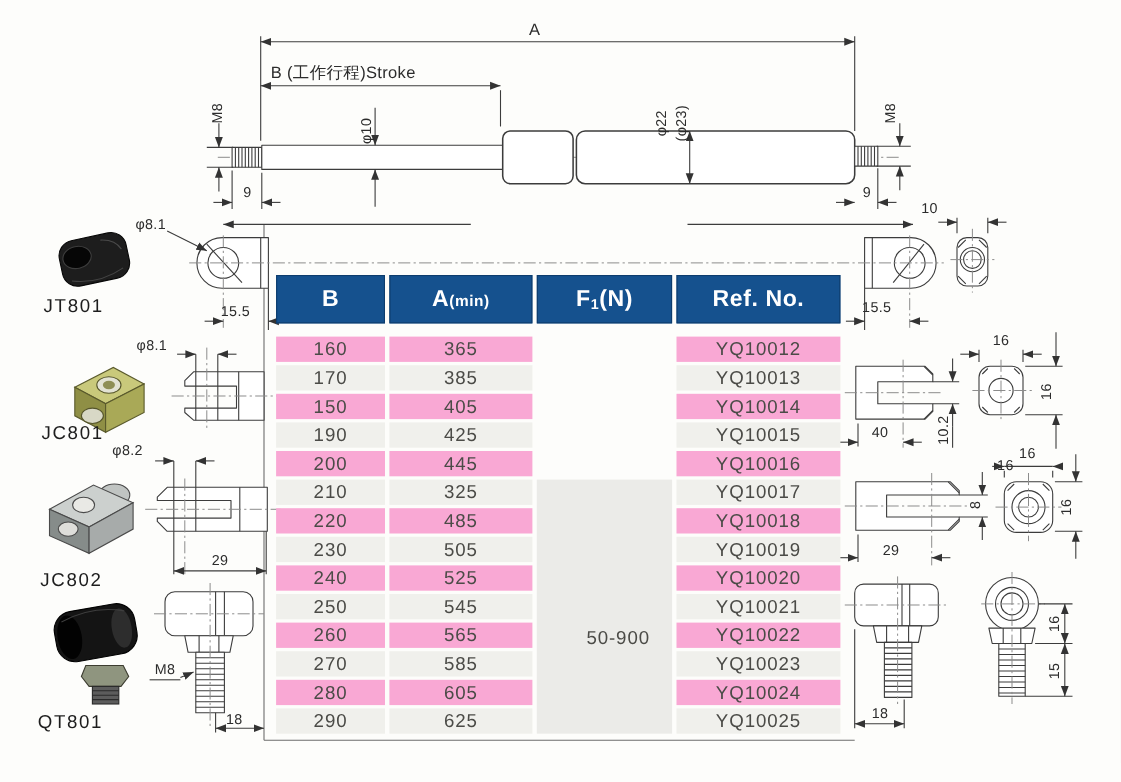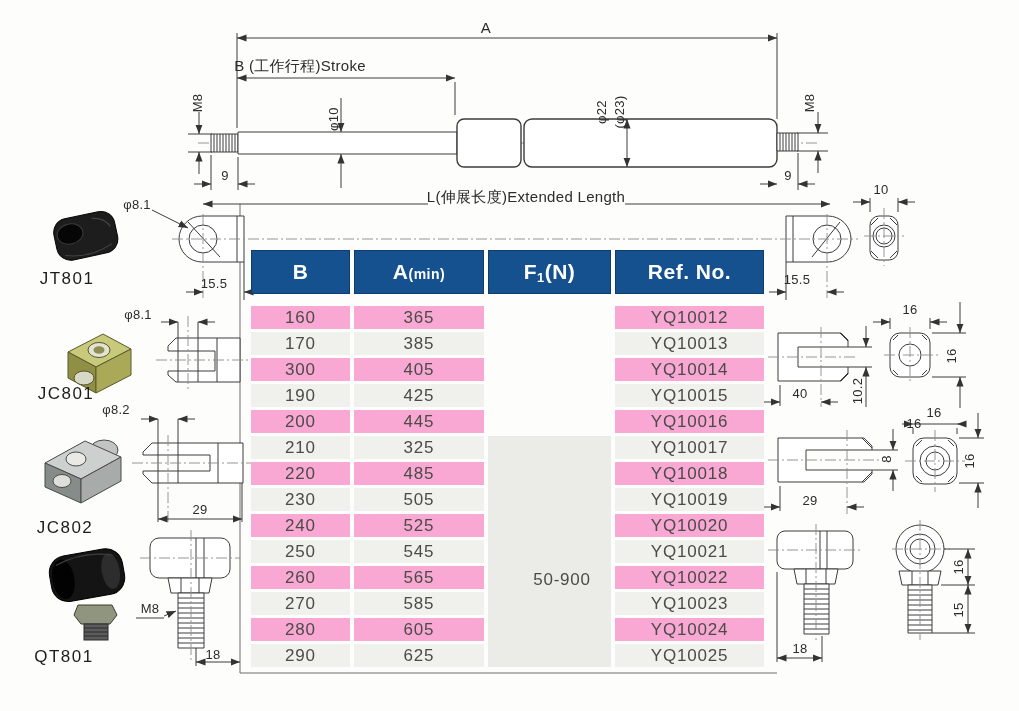--- a/index.html
+++ b/index.html
@@ -264,32 +264,31 @@
         <ellipse cx="111" cy="575" rx="9" ry="18" fill="#2d2d2d"></ellipse>
         <path d="M58,560 Q88,550 116,560" stroke="#3e3e3e" fill="none"></path>
       </g>
       <polygon points="78,605 112,605 117,615 110,624 81,624 74,615" fill="#8f957f" stroke="#3c3c30"></polygon>
       <rect x="84" y="624" width="24" height="16" fill="#5c5c5c" stroke="#2a2a2a"></rect>
       <path d="M84,628H108 M84,632H108 M84,636H108" stroke="#2a2a2a" fill="none"></path>
     </g>
   </svg>
 
   <span class="dim big" style="left:486px;top:27px">A</span>
-  <span class="dim big" style="left:300px;top:66px">B (工作行程)Stroke</span>
+  <span class="dim big" style="left:312px;top:66px">B (工作行程)Stroke</span>
   <span class="dim rot" style="left:333px;top:119px">φ10</span>
   <span class="dim rot" style="left:601px;top:112px">φ22</span>
   <span class="dim rot" style="left:619px;top:112px">(φ23)</span>
   <span class="dim rot" style="left:197px;top:103px">M8</span>
   <span class="dim rot" style="left:809px;top:103px">M8</span>
   <span class="dim" style="left:225px;top:175px">9</span>
   <span class="dim" style="left:788px;top:175px">9</span>
-  <span class="dim big" style="left:526px;top:197px">L(伸展长度)Extended Length</span>
   <span class="dim" style="left:214px;top:283px">15.5</span>
   <span class="dim" style="left:797px;top:279px">15.5</span>
-  <span class="dim" style="left:881px;top:189px">10</span>
+  <span class="dim" style="left:845px;top:189px">10</span>
 
   <span class="dim" style="left:137px;top:204px">φ8.1</span>
   <span class="fit-label" style="left:67px;top:279px">JT801</span>
   <span class="dim" style="left:138px;top:314px">φ8.1</span>
   <span class="fit-label" style="left:66px;top:394px">JC801</span>
   <span class="dim" style="left:116px;top:409px">φ8.2</span>
   <span class="fit-label" style="left:65px;top:528px">JC802</span>
   <span class="dim" style="left:200px;top:509px">29</span>
   <span class="fit-label" style="left:64px;top:657px">QT801</span>
   <span class="dim" style="left:150px;top:608px">M8</span>
@@ -334,21 +333,21 @@
           <td class="c">160</td>
           <td class="c">365</td>
           <td class="c">YQ10012</td>
         </tr>
     <tr class="r1">
           <td class="c">170</td>
           <td class="c">385</td>
           <td class="c">YQ10013</td>
         </tr>
     <tr class="r0">
-          <td class="c">300</td>
+          <td class="c">150</td>
           <td class="c">405</td>
           <td class="c">YQ10014</td>
         </tr>
     <tr class="r1">
           <td class="c">190</td>
           <td class="c">425</td>
           <td class="c">YQ10015</td>
         </tr>
     <tr class="r0">
           <td class="c">200</td>

